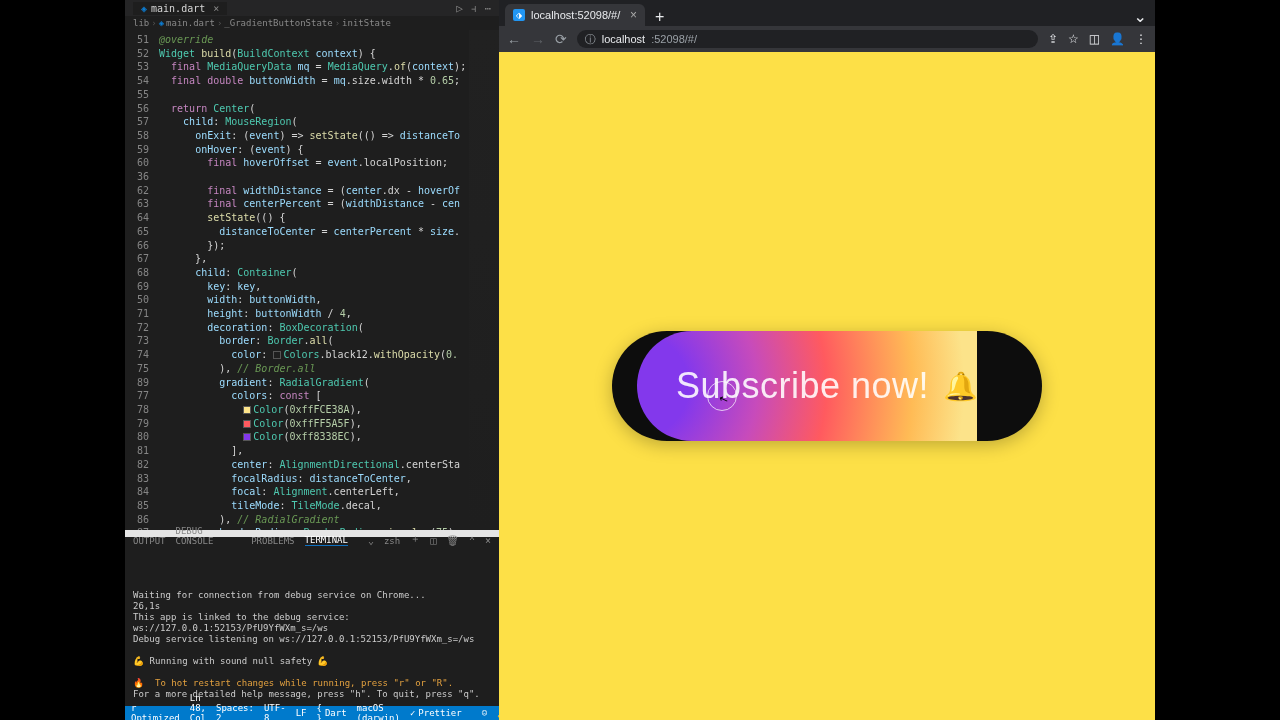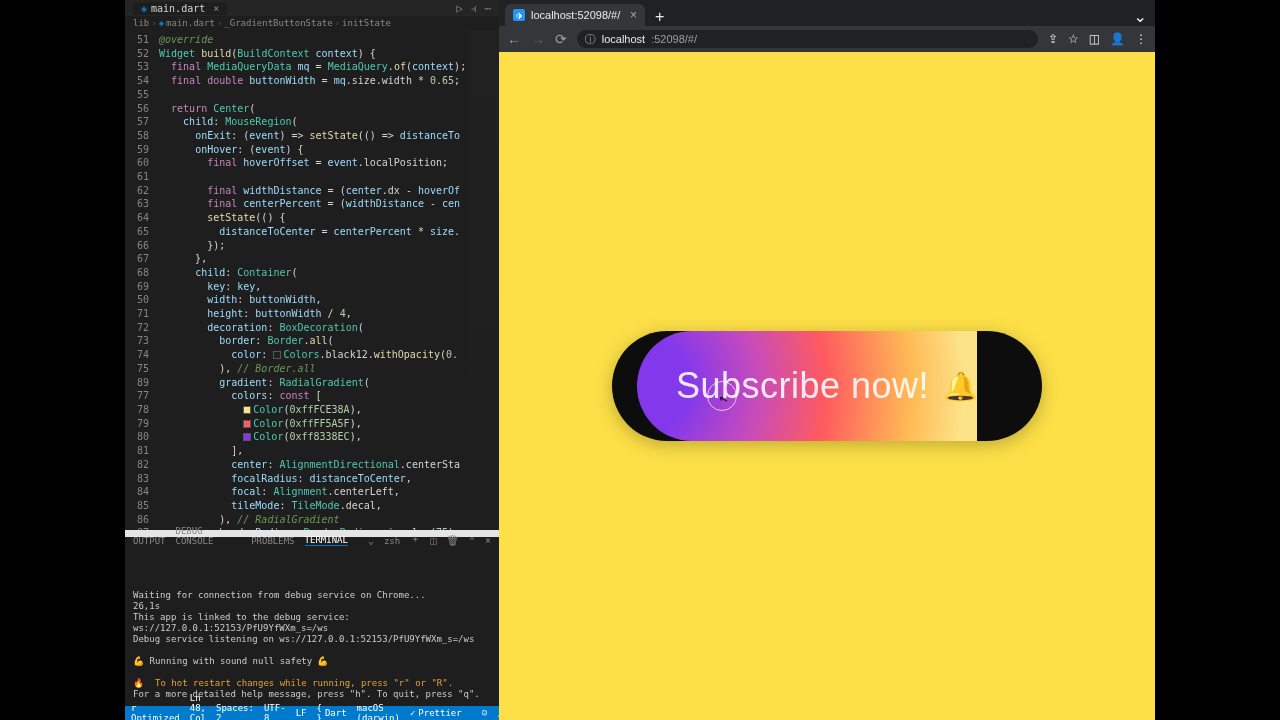--- a/index.html
+++ b/index.html
@@ -198,21 +198,21 @@
         <div>51</div>
         <div>52</div>
         <div>53</div>
         <div>54</div>
         <div>55</div>
         <div>56</div>
         <div>57</div>
         <div>58</div>
         <div>59</div>
         <div>60</div>
-        <div>61</div>
+        <div>36</div>
         <div>62</div>
         <div>63</div>
         <div>64</div>
         <div>65</div>
         <div>66</div>
         <div>67</div>
         <div>68</div>
         <div>69</div>
         <div>50</div>
         <div>71</div>

